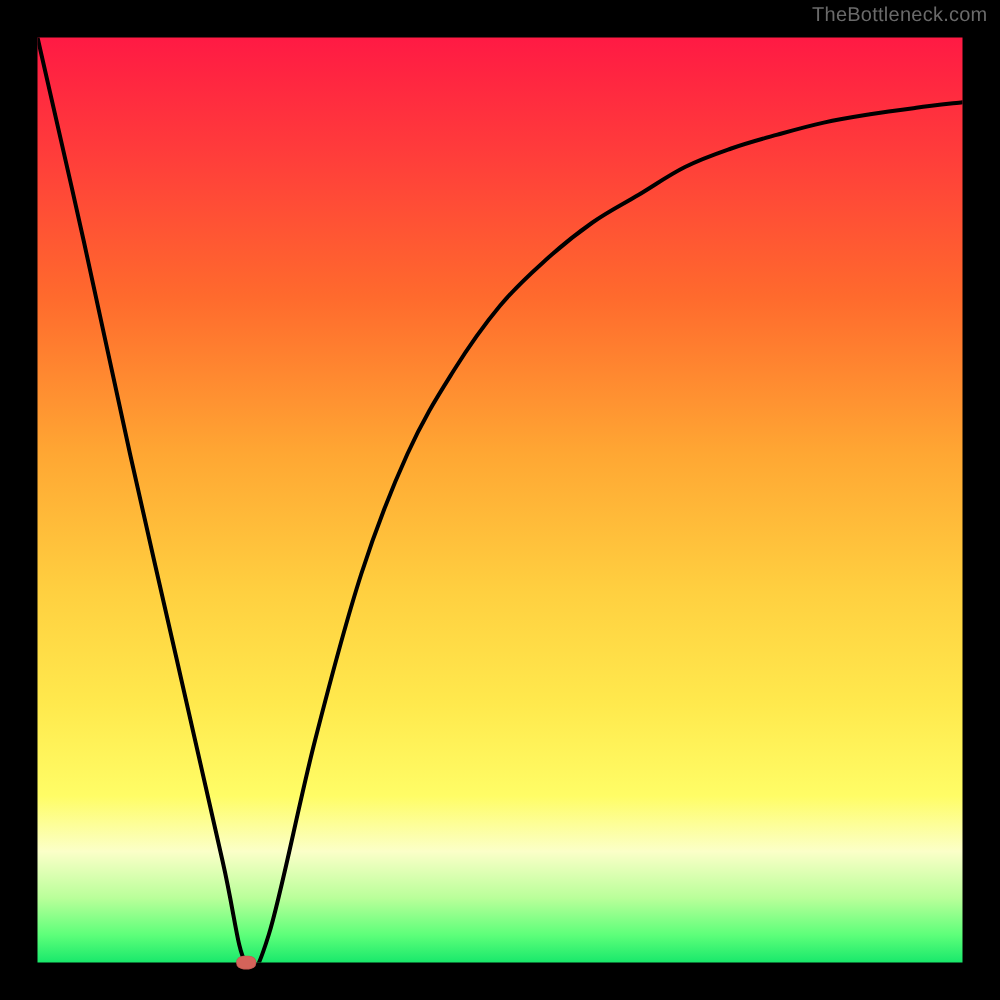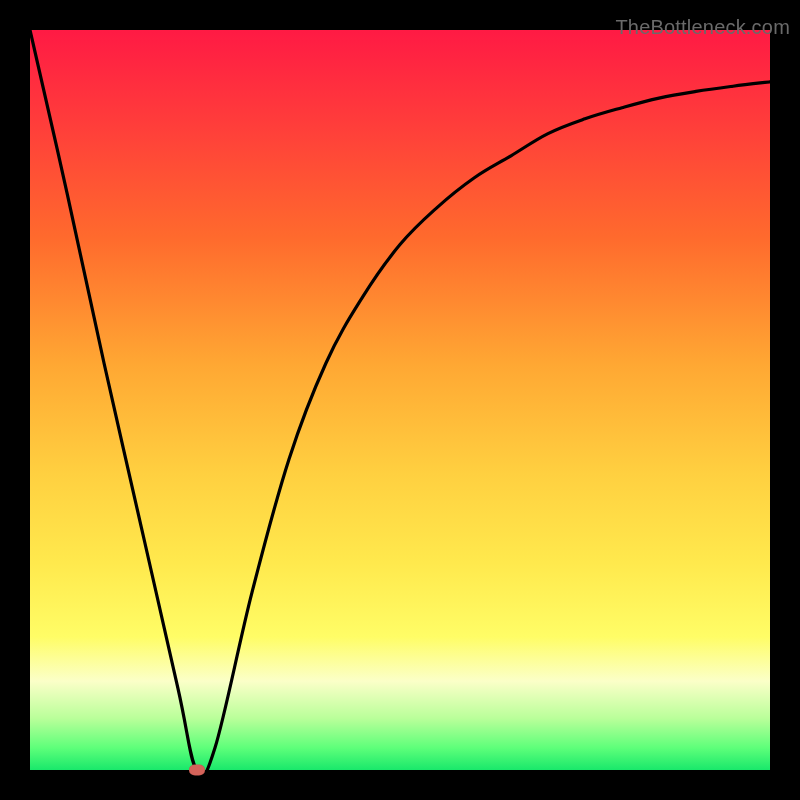--- a/index.html
+++ b/index.html
@@ -47,24 +47,24 @@
     position: absolute;
     width: 16px;
     height: 11px;
     background: #d4635a;
     border-radius: 6px / 5px;
     transform: translate(-50%, -50%);
     box-shadow: 0 0 0 0.5px rgba(0,0,0,0.12) inset;
   }
   .attribution {
     position: absolute;
-    top: 16px;
+    top: 4px;
     right: 10px;
     font-family: Arial, Helvetica, sans-serif;
-    font-size: 20px;
+    font-size: 16px;
     color: #6a6a6a;
     letter-spacing: 0.2px;
     user-select: none;
   }
 </style>
 </head>
 <body>
 
 <div class="stage">
   <div class="plot-area">

